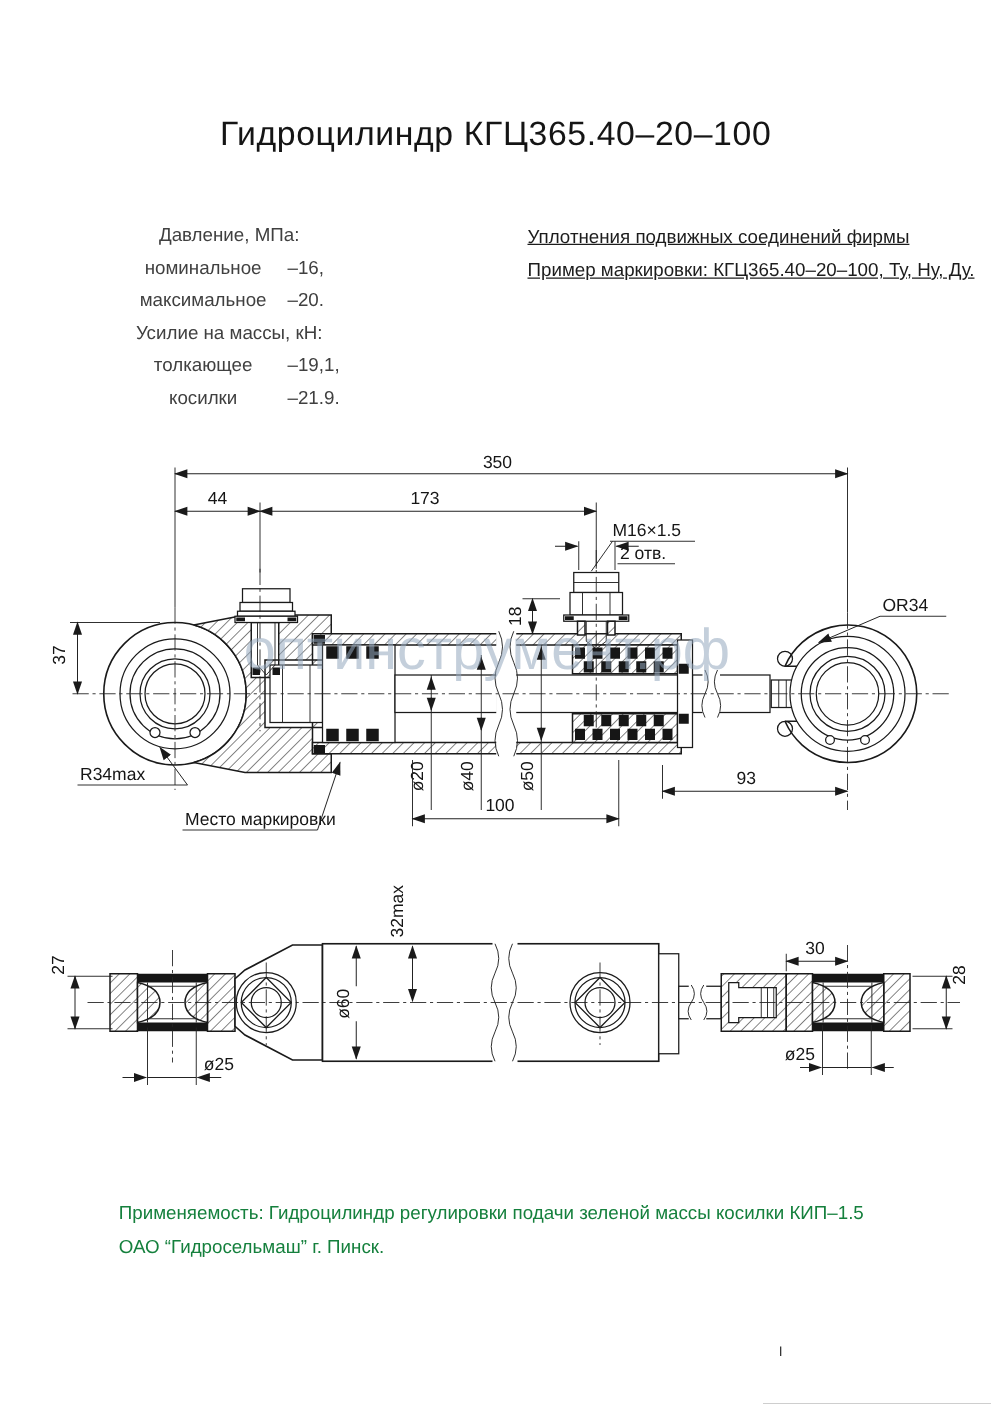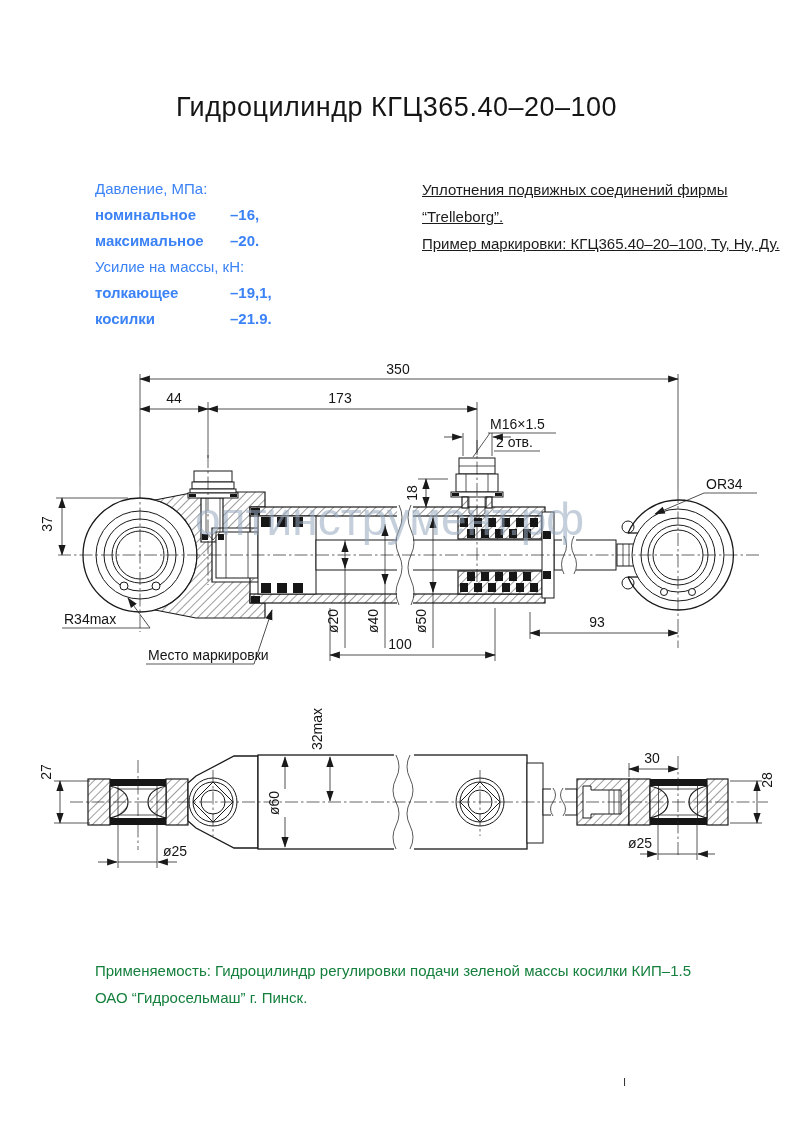--- a/index.html
+++ b/index.html
@@ -1,21 +1,21 @@
 <!DOCTYPE html>
 <html><head>
 <meta charset="utf-8">
 <style>
   html,body{margin:0;padding:0;background:#888;}
   .page{position:relative;width:793px;height:1123px;margin:0 auto;background:#ffffff;
         font-family:"Liberation Sans","DejaVu Sans",sans-serif;color:#111;overflow:hidden;}
   .title{position:absolute;left:0;top:92px;width:100%;text-align:center;
          font-size:27px;letter-spacing:.5px;color:#151515;}
-  .specs-left{position:absolute;left:95px;top:176px;font-size:15px;line-height:26px;color:#3b82f6;}
-  .srow{display:flex;font-weight:bold;}
+  .specs-left{position:absolute;left:95px;top:176px;font-size:15px;line-height:26px;color:#404040;text-align:center;}
+  .srow{display:flex;}
   .srow .lab{width:135px;}
   .specs-right{position:absolute;left:422px;top:176px;font-size:15px;line-height:27px;color:#1c1c1c;text-decoration:underline;}
   .footer{position:absolute;left:95px;top:957px;font-size:15px;line-height:27px;color:#15803d;}
   .watermark{position:absolute;left:195px;top:492px;font-size:46px;white-space:nowrap;
              color:rgba(148,168,190,0.55);pointer-events:none;z-index:5;}
   .corner-mark{position:absolute;left:623px;top:1076px;font-size:11px;color:#333;}
   svg{position:absolute;left:0;top:0;}
   svg text{font-family:"Liberation Sans","DejaVu Sans",sans-serif;font-size:14px;fill:#151515;}
   .ol{fill:none;stroke:#1a1a1a;stroke-width:1.3;}
   .thin{fill:none;stroke:#222;stroke-width:.75;}
@@ -50,21 +50,20 @@
       <span>–19,1,</span>
     </div>
     <div class="srow">
       <span class="lab">косилки</span>
       <span>–21.9.</span>
     </div>
   </div>
 
   <div class="specs-right">
     <div>Уплотнения подвижных соединений фирмы</div>
-    <div>“Trelleborg”.</div>
     <div>Пример маркировки: КГЦ365.40–20–100, Ту, Ну, Ду.</div>
   </div>
 
   <svg width="793" height="1123" viewBox="0 0 793 1123">
     <defs>
       <pattern id="h" patternUnits="userSpaceOnUse" width="6" height="6" patternTransform="rotate(45)">
         <rect width="6" height="6" fill="#ffffff"></rect>
         <line x1="0" y1="0" x2="0" y2="6" stroke="#3c3c3c" stroke-width="1"></line>
       </pattern>
       <marker id="ar" viewBox="0 0 10 8" refX="9.3" refY="4" markerWidth="11" markerHeight="8.5" orient="auto-start-reverse" markerUnits="userSpaceOnUse">

